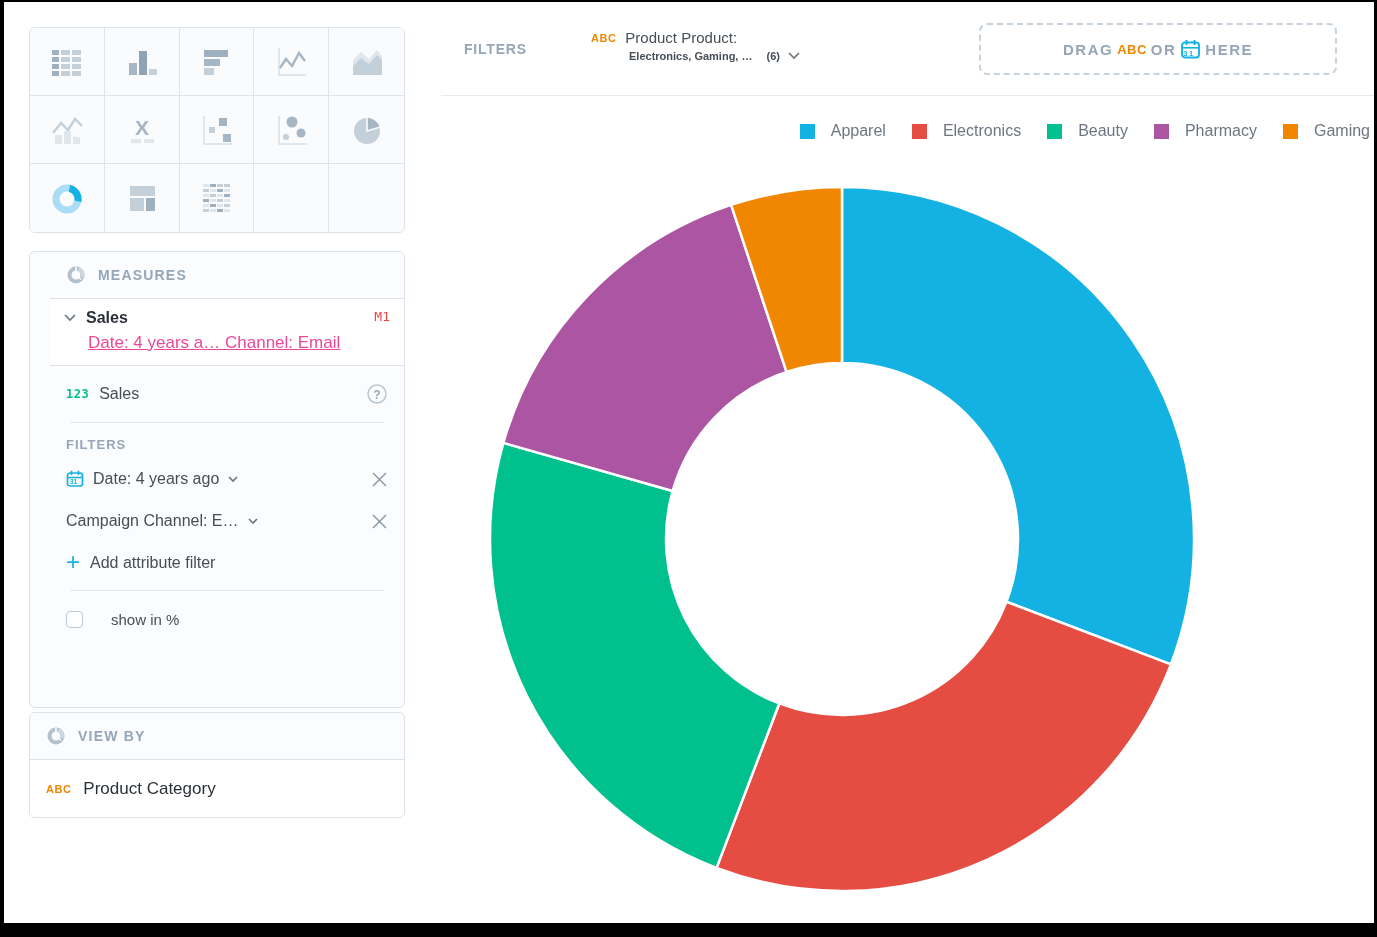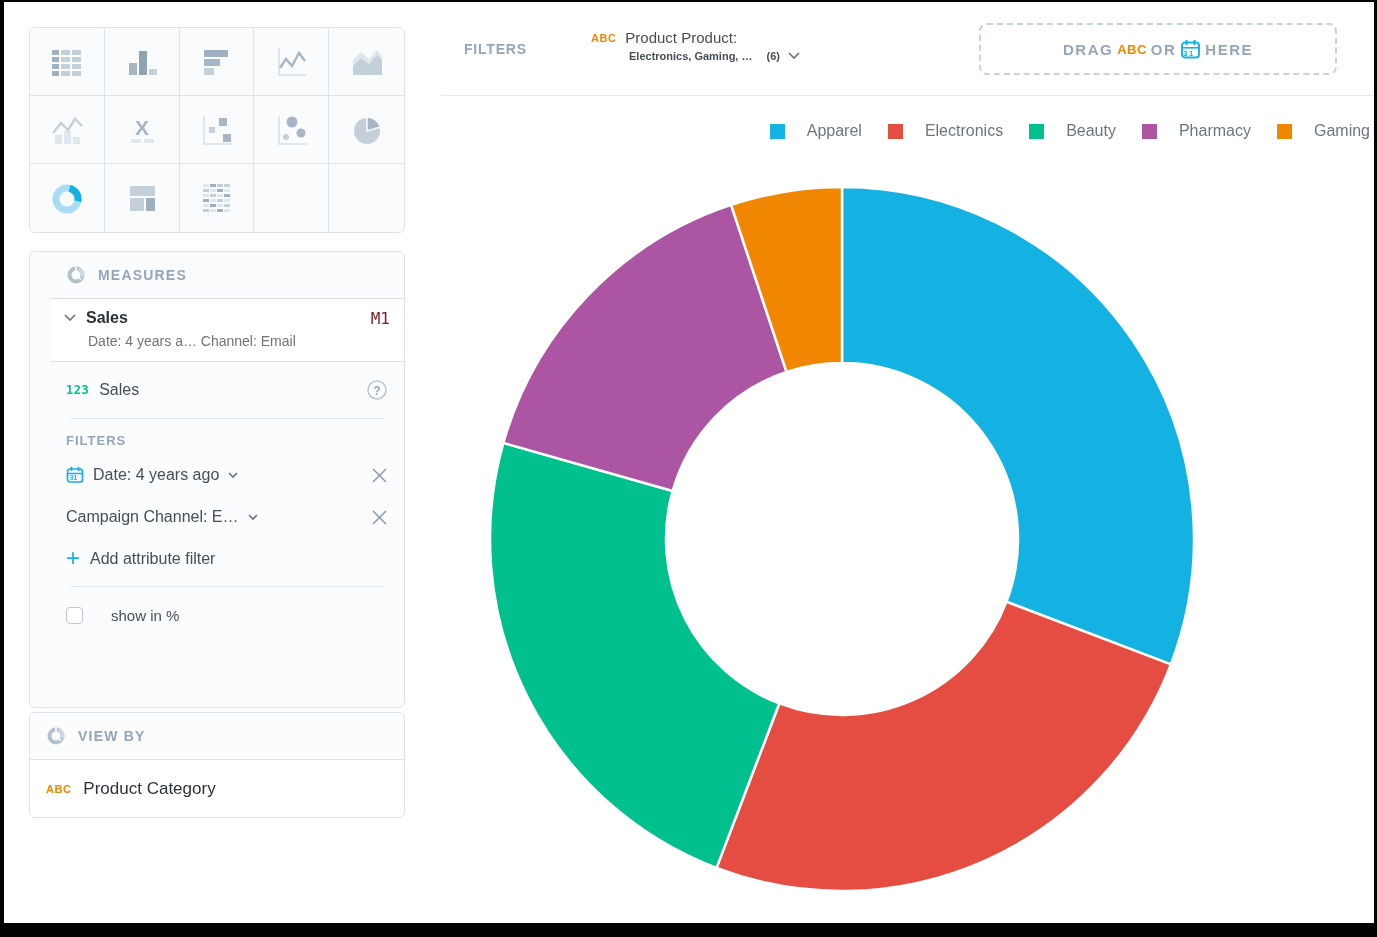--- a/index.html
+++ b/index.html
@@ -14,22 +14,22 @@
   .picker-grid { display:grid; grid-template-columns:repeat(5,1fr); grid-template-rows:repeat(3,1fr); height:100%; }
   .picker-cell { border-right:1px solid #dde4ec; border-bottom:1px solid #dde4ec; display:flex; align-items:center; justify-content:center; background:#fafbfc; }
   .picker-cell:nth-child(5n){ border-right:none; }
   .picker-cell:nth-child(n+11){ border-bottom:none; }
 
   #measures-panel { top:249px; height:457px;padding-left:20px; }
   #measures-panel .panel-header { border-bottom:1px solid #dbe2ea; }
   .measure-card { background:#fff; border-bottom:1px solid #dbe2ea; padding:10px 14px 12px 14px; position:relative; }
   .measure-title-row { display:flex; align-items:center; gap:10px; }
   .measure-title { font-size:16px; font-weight:bold; color:#2b3138; }
-  .measure-tag { position:absolute; right:14px; top:10px; font-family:"DejaVu Sans Mono", monospace; font-size:16px; color:#7f1d1d; }
-  .measure-sub { margin:6px 0 0 24px; font-size:14px; color:#737373; white-space:nowrap; }
+  .measure-tag { position:absolute; right:14px; top:10px; font-family:"DejaVu Sans Mono", monospace; font-size:13px; color:#ef4444; }
+  .measure-sub { margin:6px 0 0 24px; font-size:17px; color:#ec4899; white-space:nowrap;text-decoration:underline; }
   .measure-body { padding:6px 16px 0 16px; }
   .metric-row { display:flex; align-items:center; gap:10px; height:44px; }
   .token { font-size:11px; font-weight:bold; letter-spacing:.5px; }
   .token-green { color:#00c18d; font-family:"DejaVu Sans Mono", monospace; font-size:12px; }
   .token-orange { color:#f18600; }
   .metric-label { font-size:16px; color:#464e56; flex:1; }
   .hline { border-top:1px solid #e2e8ef; margin:6px 4px; }
   .small-label { font-size:13px; font-weight:bold; letter-spacing:1px; color:#94a6b7; margin:14px 0 6px 0; }
   .filter-row { display:flex; align-items:center; gap:9px; height:42px; font-size:16px; color:#464e56; }
   .filter-row .grow { flex:1; display:flex; align-items:center; gap:9px; }
@@ -52,21 +52,21 @@
   #filters-word { position:absolute; left:23px; top:39px; font-size:14px; font-weight:bold; letter-spacing:.8px; color:#94a6b7; }
   #attr-chip { position:absolute; left:150px; top:27px; cursor:pointer; }
   .chip-line1 { display:flex; align-items:center; gap:9px; font-size:15px; color:#464e56; }
   .chip-line2 { display:flex; align-items:center; gap:8px; margin:4px 0 0 38px; font-size:11px; font-weight:bold; color:#464e56; }
   .chip-count { margin-left:6px; }
   #dropzone { position:absolute; left:538px; top:21px; width:358px; height:52px; border:2px dashed #c6d2de; border-radius:8px;
               display:flex; align-items:center; justify-content:center; gap:4px;
               font-size:15px; font-weight:bold; letter-spacing:1.5px; color:#94a6b7; }
 
   #legend { position:absolute; top:120px; right:4px; display:flex; align-items:center; gap:26px; }
-  .legend-item { display:flex; align-items:center; gap:22px; font-size:16px; color:#6d7680; cursor:pointer; }
+  .legend-item { display:flex; align-items:center; gap:16px; font-size:16px; color:#6d7680; cursor:pointer; }
   .legend-swatch { width:15px; height:15px; }
 
   #donut-svg { position:absolute; left:41px; top:177px; }
 
   .chev { stroke:#6d7680; stroke-width:1.7; fill:none; }
   .xicon { stroke:#8a98a5; stroke-width:1.4; }
 </style>
 </head>
 <body>
 

